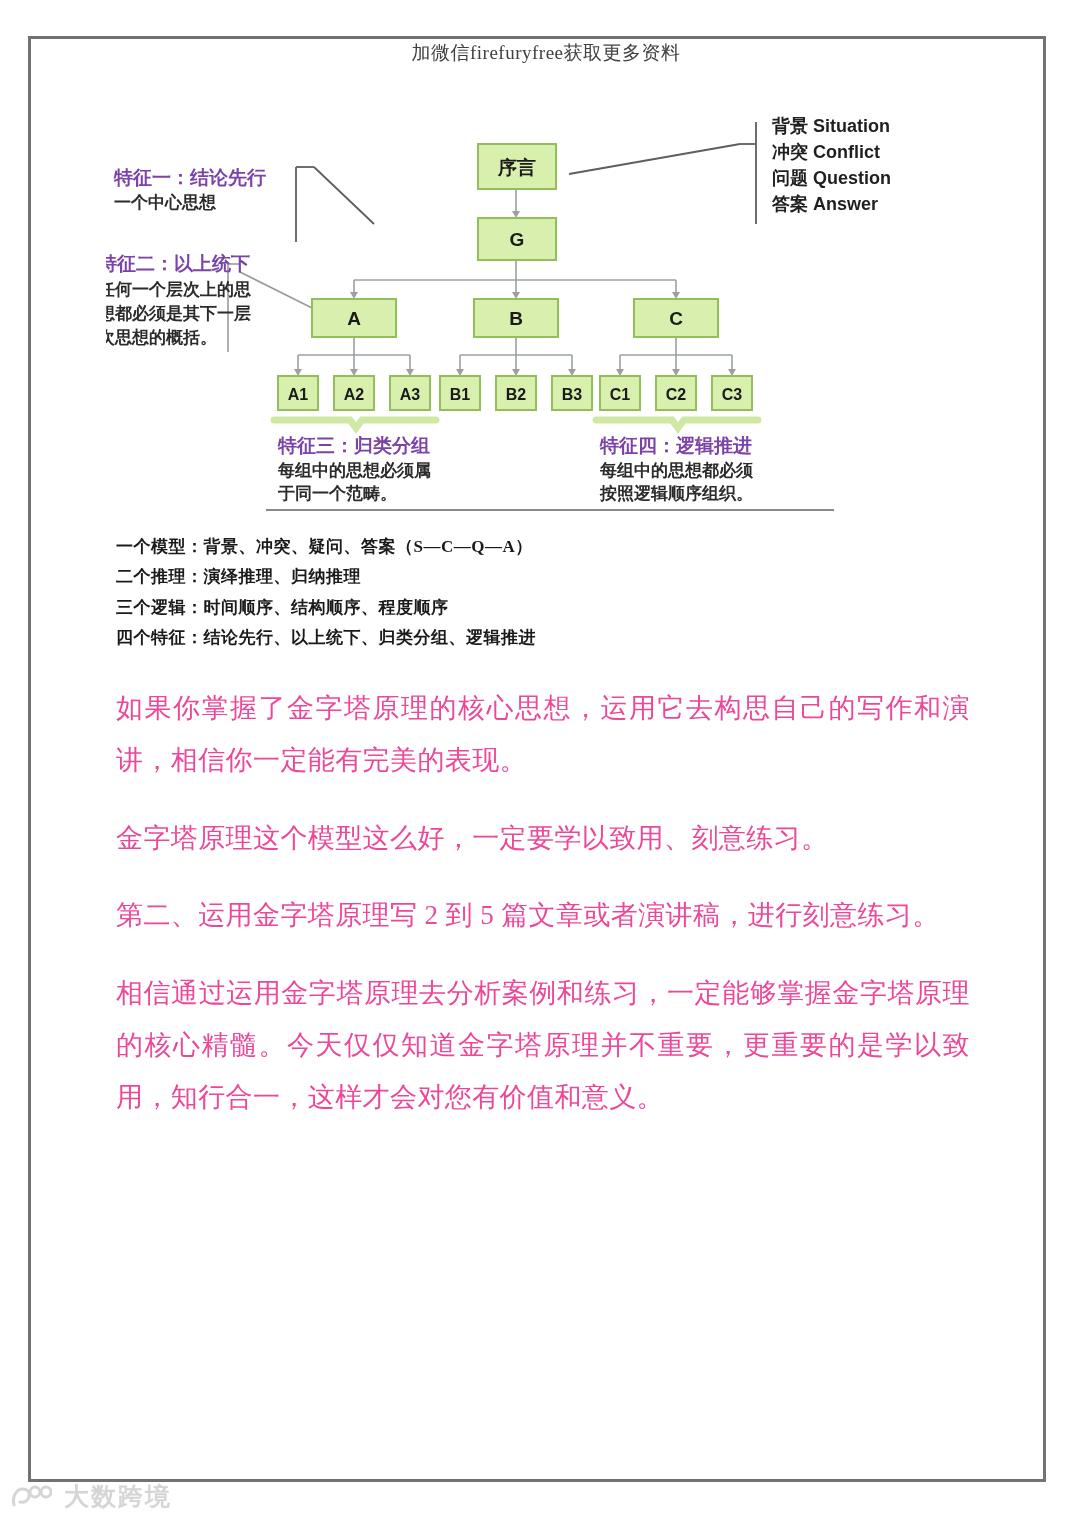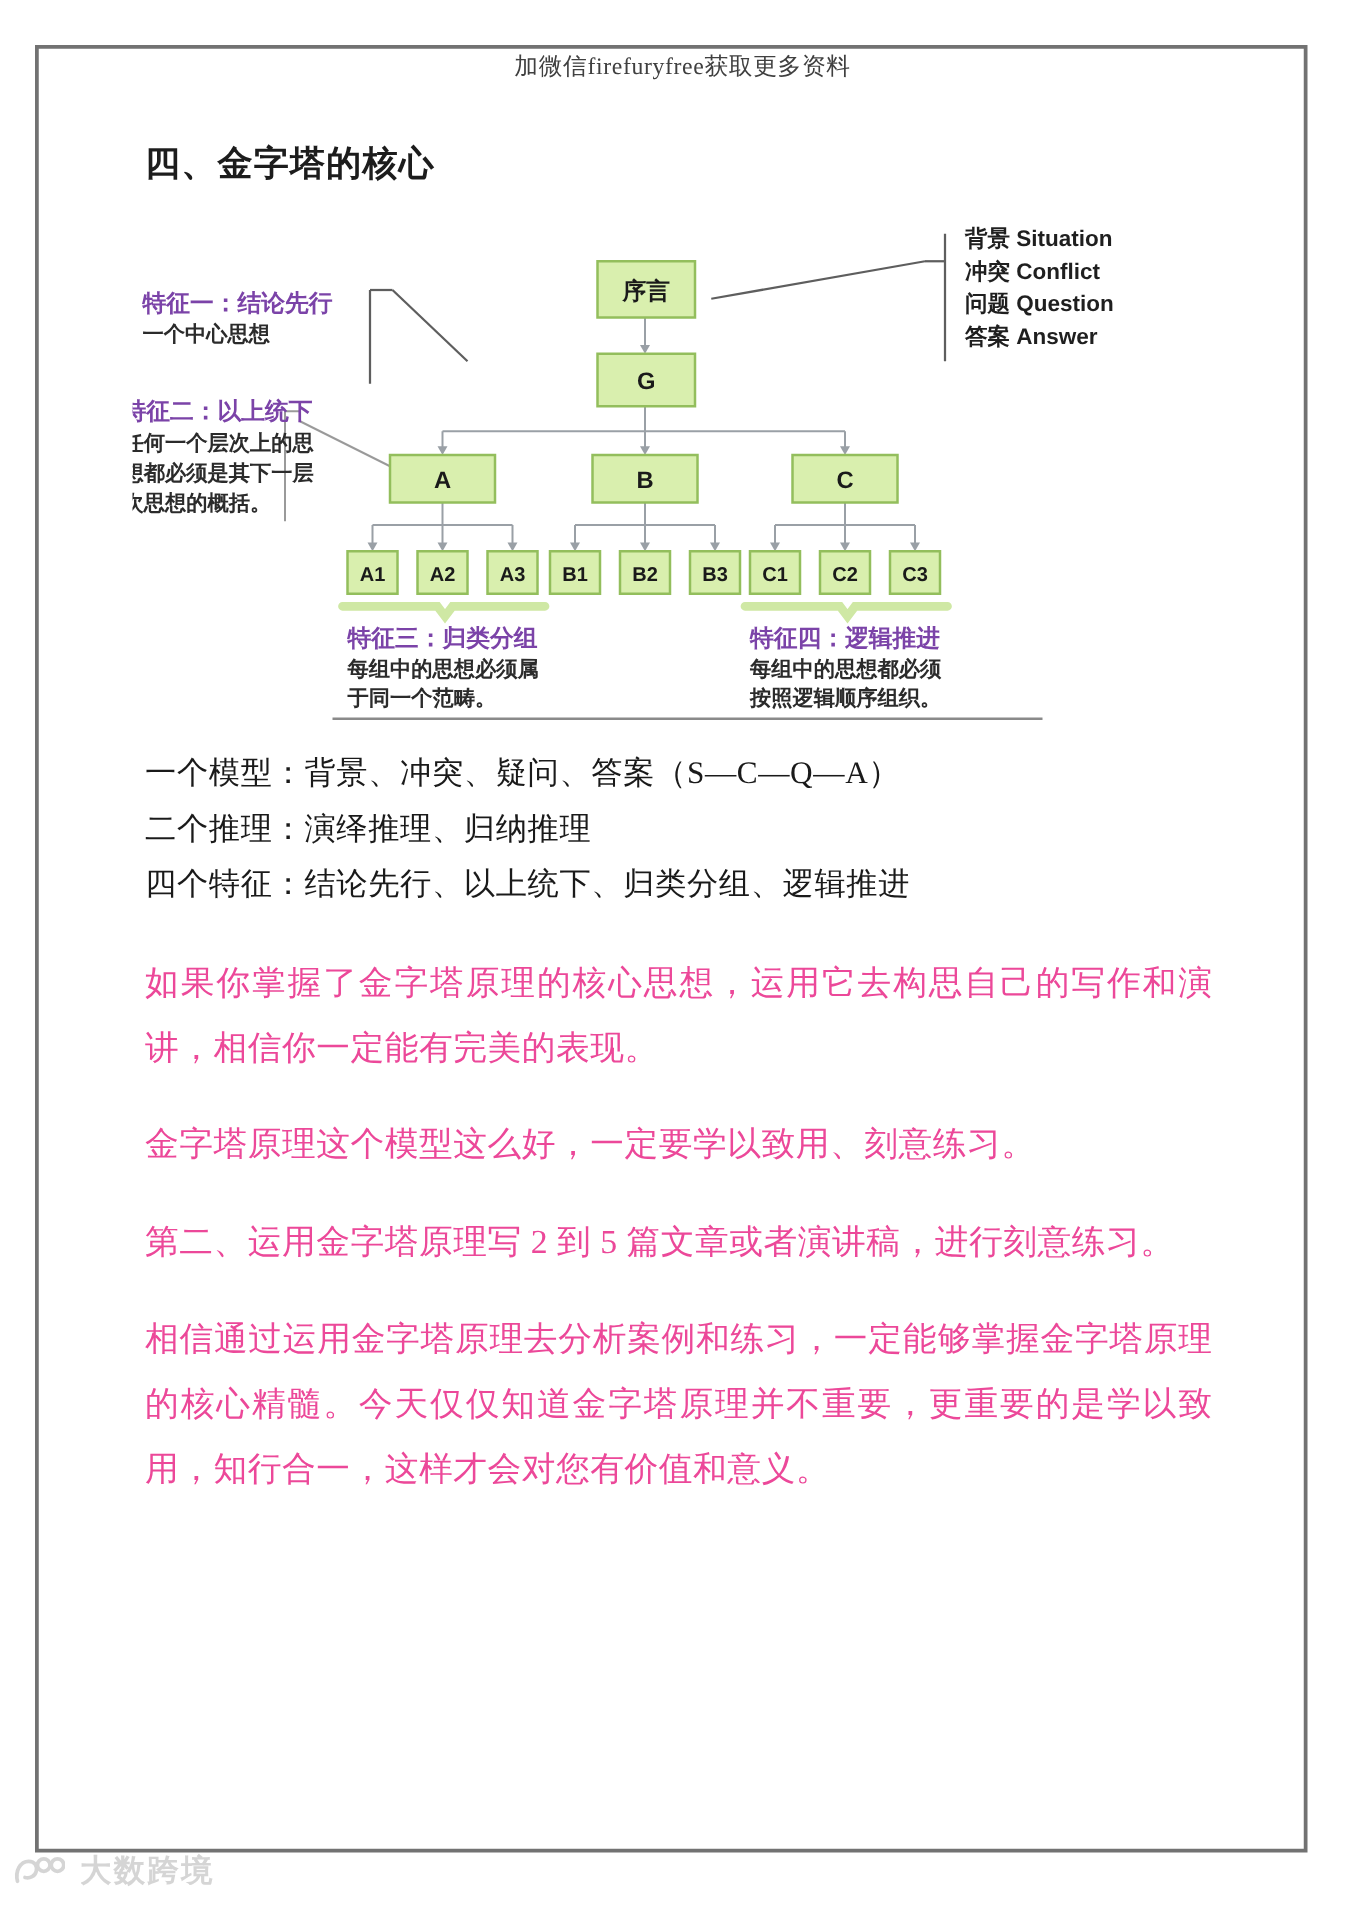--- a/index.html
+++ b/index.html
@@ -67,22 +67,22 @@
     margin: 0 0 10px -10px;
   }
   #diagram-svg {
     position: absolute;
     left: 0;
     top: 0;
   }
 
   
   .summary-line {
-    font-size: 25px;
-    font-weight: normal;
+    font-size: 17px;
+    font-weight: bold;
     color: #1a1a1a;
     line-height: 1.78;
     letter-spacing: 0.5px;
     white-space: nowrap;
   }
   #summary-block { margin: 6px 0 16px 0; }
 
   
   .body-par {
     font-size: 27px;
@@ -114,21 +114,20 @@
 </style>
 </head>
 <body>
 
 <div id="page-frame"></div>
 
 <div id="header-note">加微信firefuryfree获取更多资料</div>
 
 <div id="content">
 
-  <h1 id="doc-title">四、金字塔的核心</h1>
 
   <div id="diagram-wrap">
     <svg id="diagram-svg" width="854" height="410" viewBox="0 0 854 410">
 
       <g stroke="#9aa0a6" stroke-width="1.6" fill="none">
 
         <line x1="410" y1="77" x2="410" y2="104"></line>
 
         <line x1="410" y1="148" x2="410" y2="168"></line>
         <line x1="248" y1="168" x2="570" y2="168"></line>
@@ -299,20 +298,21 @@
       </g>
 
       <line x1="160" y1="398" x2="728" y2="398" stroke="#8a8a8a" stroke-width="2"></line>
     </svg>
   </div>
 
 
   <div id="summary-block">
     <div class="summary-line">一个模型：背景、冲突、疑问、答案（S—C—Q—A）</div>
     <div class="summary-line">二个推理：演绎推理、归纳推理</div>
+    <div class="summary-line">三个逻辑：时间顺序、结构顺序、程度顺序</div>
     <div class="summary-line">四个特征：结论先行、以上统下、归类分组、逻辑推进</div>
   </div>
 
   <div id="paragraphs">
     <p class="body-par">如果你掌握了金字塔原理的核心思想，运用它去构思自己的写作和演讲，相信你一定能有完美的表现。</p>
     <p class="body-par">金字塔原理这个模型这么好，一定要学以致用、刻意练习。</p>
     <p class="body-par">第二、运用金字塔原理写 2 到 5 篇文章或者演讲稿，进行刻意练习。</p>
     <p class="body-par">相信通过运用金字塔原理去分析案例和练习，一定能够掌握金字塔原理的核心精髓。今天仅仅知道金字塔原理并不重要，更重要的是学以致用，知行合一，这样才会对您有价值和意义。</p>
   </div>
 

